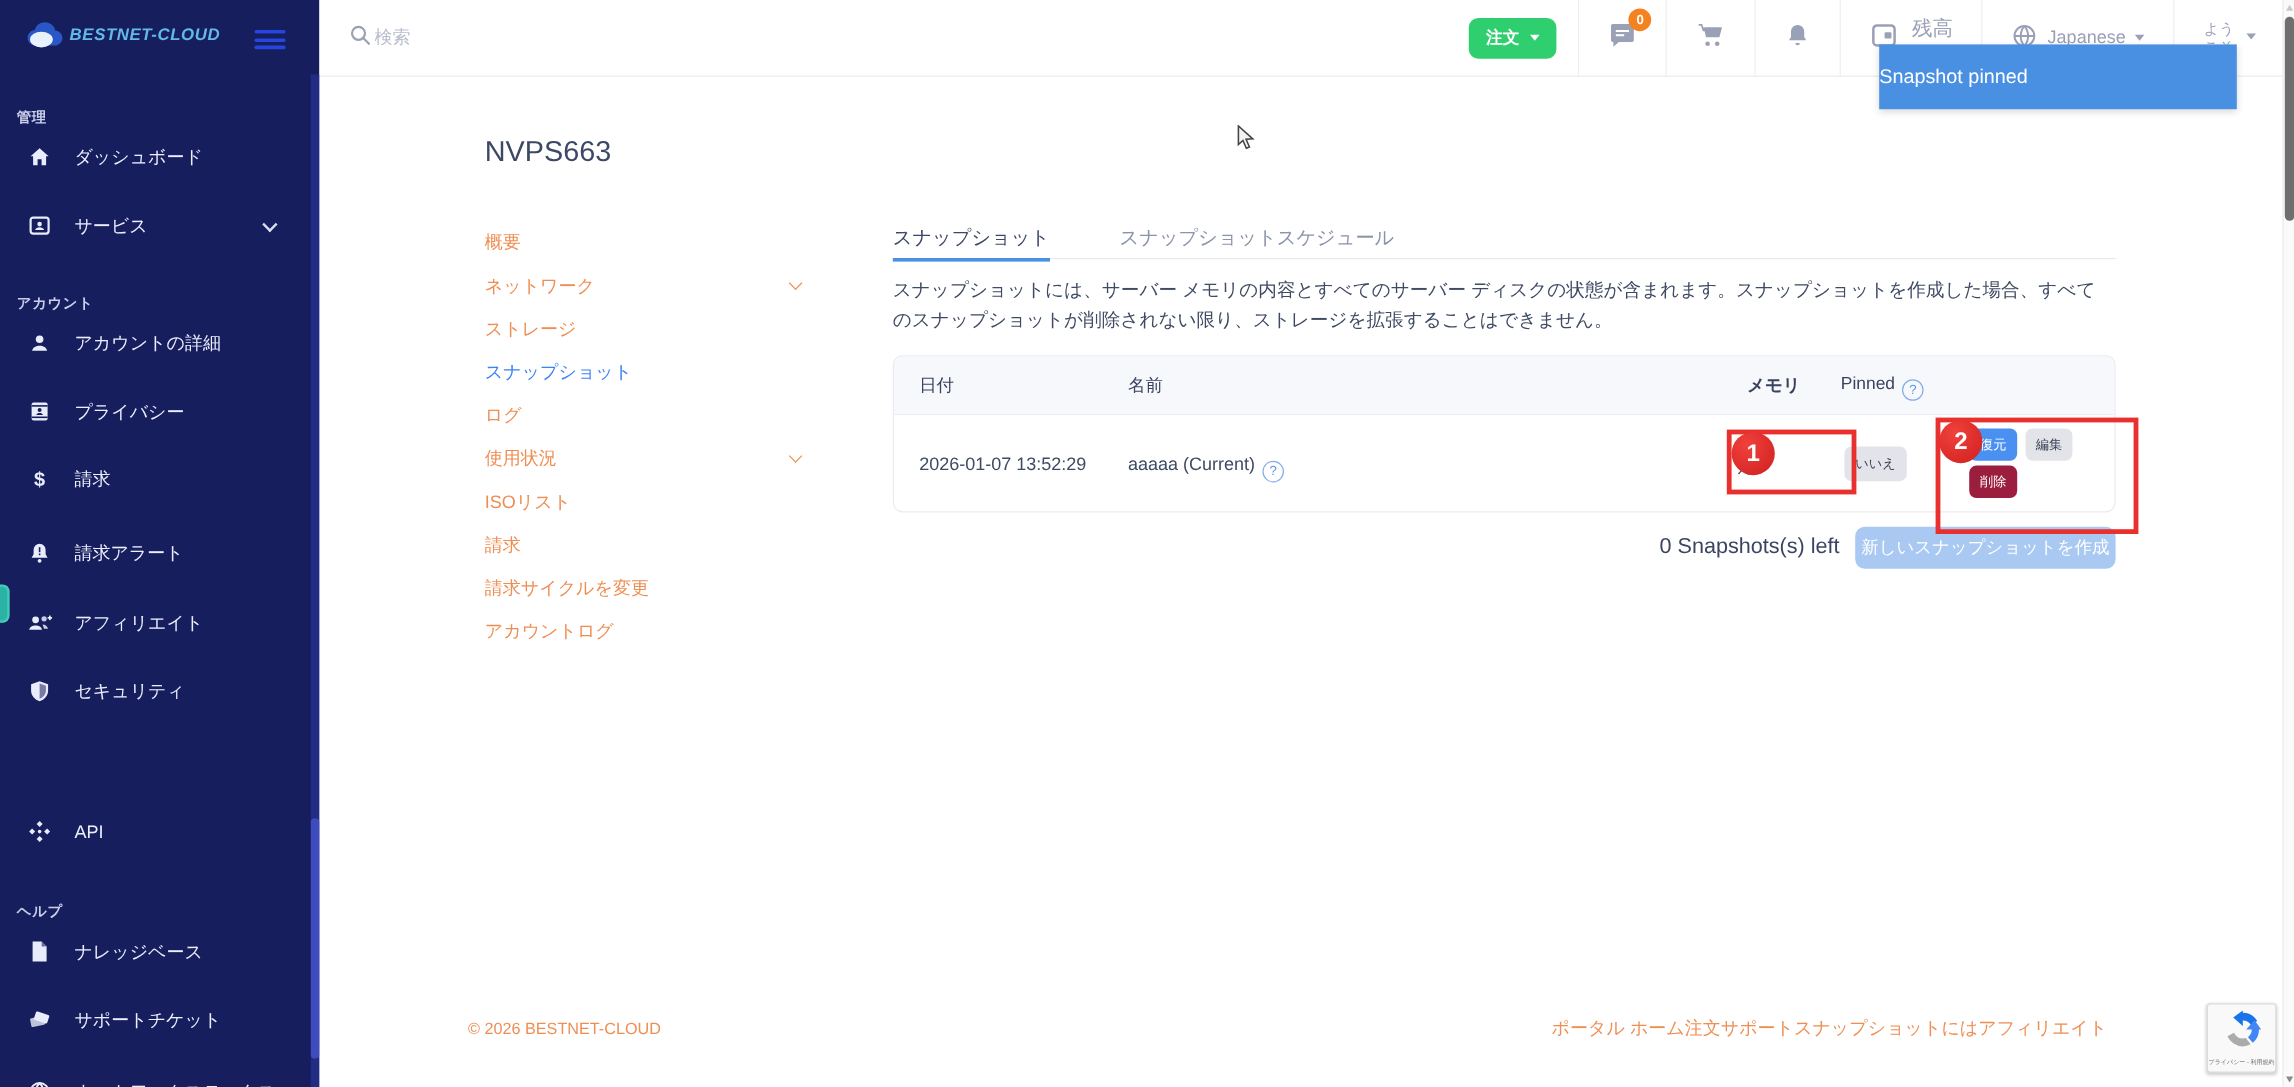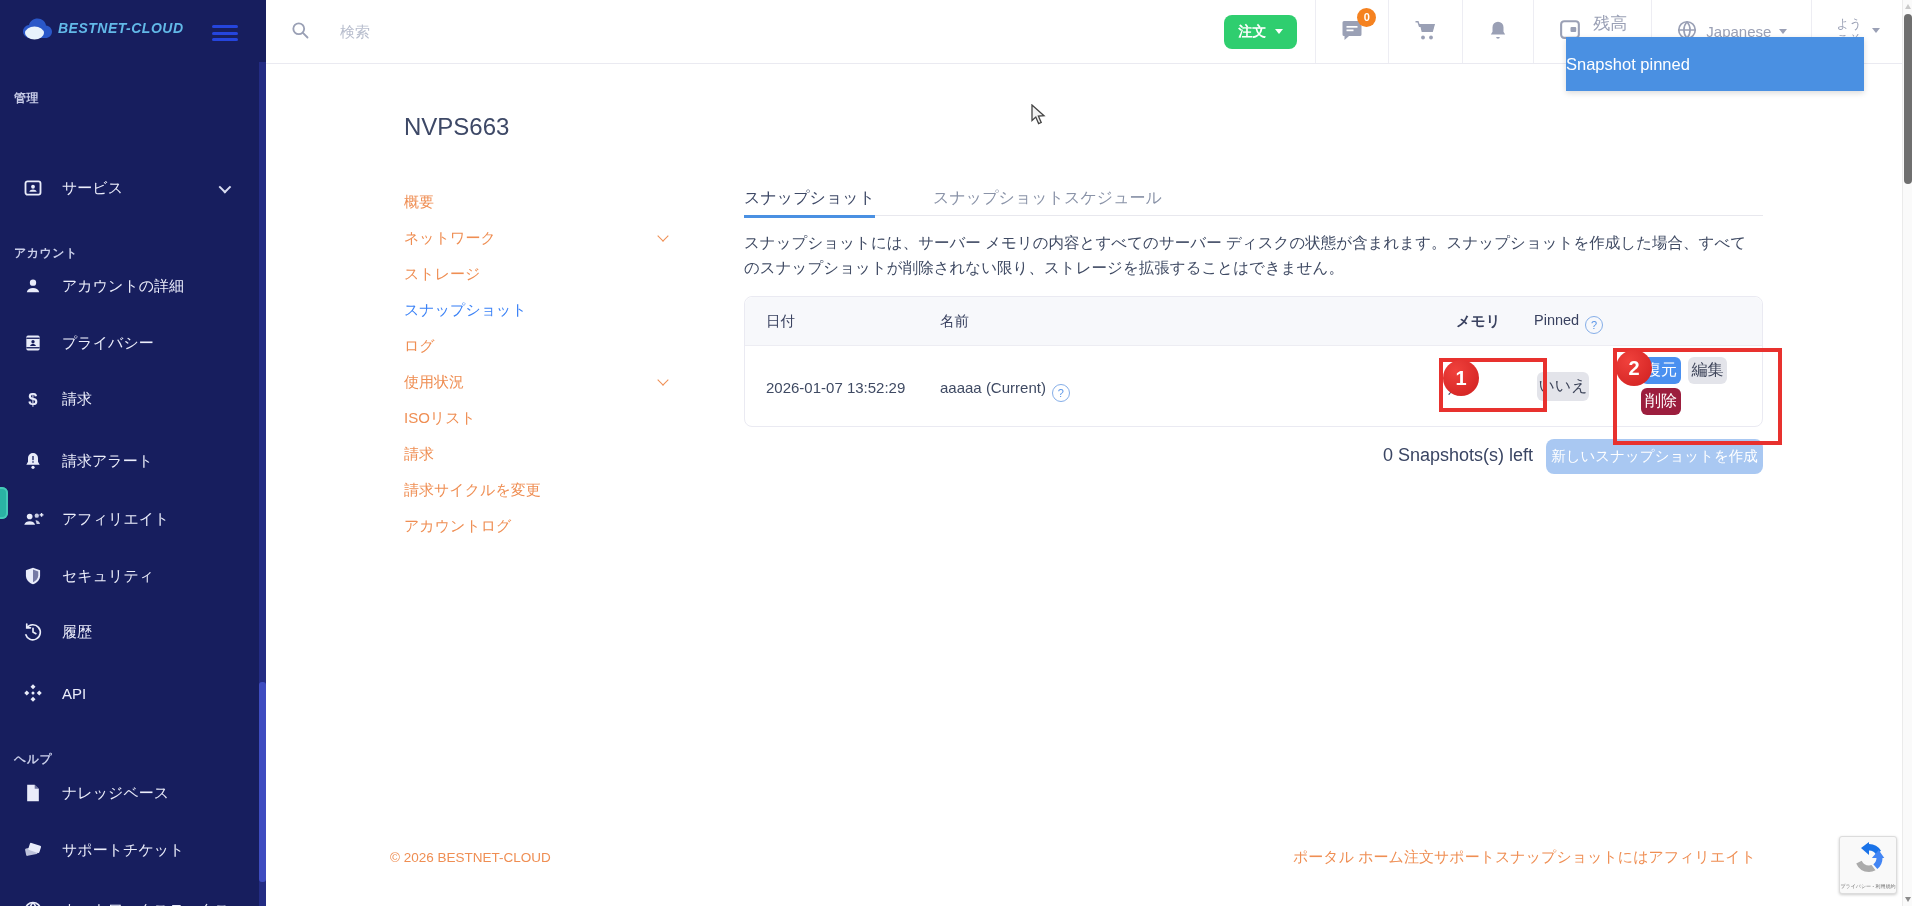--- a/index.html
+++ b/index.html
@@ -20,21 +20,21 @@
   .side-item .lbl { margin-left:18px; font-size:15px; }
   .side-item .chev { margin-left:auto; margin-right:30px; width:9px; height:9px; border-right:2px solid #d9ddf2; border-bottom:2px solid #d9ddf2; transform:rotate(45deg) translateY(-2px); }
 
   .side-scroll-track { position:absolute; right:0; top:62px; width:7px; height:844px; background:#232c83; }
   .side-scroll-thumb { position:absolute; right:0; top:620px; width:7px; height:200px; background:#3e4cc0; border-radius:3px; }
   .chat-tab { position:absolute; left:-5px; top:487px; width:13px; height:32px; background:#2ab3a4; border-radius:6px; box-shadow:inset 0 0 0 2px #45c9b8; z-index:6; }
 
   
   .header { position:absolute; left:266px; top:0; width:1636px; height:64px; background:#fff; border-bottom:1px solid #eaeaf1; z-index:4; }
   .search-wrap { position:absolute; left:24px; top:0; height:63px; display:flex; align-items:center; }
-  .search-input { border:none; outline:none; font-size:15px; color:#5a6278; margin-left:30px; width:400px; background:transparent; }
+  .search-input { border:none; outline:none; font-size:15px; color:#5a6278; margin-left:2px; width:400px; background:transparent; }
   .search-input::placeholder { color:#b7bdcd; }
   .header-right { position:absolute; right:10px; top:0; height:63px; display:flex; align-items:stretch; }
   .h-cell { display:flex; align-items:center; padding:0 24px; border-left:1px solid #ededf3; color:#9aa0b5; }
   .h-cell:first-child { border-left:none; }
   .order-btn { background:#2fce6f; color:#fff; font-size:14px; font-weight:bold; border:none; border-radius:8px; height:34px; padding:0 14px; margin:0 18px; display:flex; align-items:center; gap:9px; cursor:pointer; align-self:center; }
   .tri-down { width:0; height:0; border-left:4.5px solid transparent; border-right:4.5px solid transparent; border-top:5px solid #fff; }
   .tri-down.gray { border-top-color:#9aa0b5; }
   .icon-badge { position:relative; }
   .badge { position:absolute; top:-10px; right:-12px; min-width:19px; height:19px; background:#f58220; border-radius:10px; color:#fff; font-size:11px; font-weight:bold; display:flex; align-items:center; justify-content:center; padding:0 5px; }
   .balance-cell { gap:10px; }
@@ -70,21 +70,21 @@
   .snap-desc { position:absolute; left:744px; top:230px; width:1016px; font-size:15.5px; line-height:25px; color:#3f4a63; }
 
   .card { position:absolute; left:744px; top:296px; width:1019px; height:131px; border:1px solid #eaeaf2; border-radius:8px; background:#fff; }
   .thead { position:absolute; left:0; top:0; width:100%; height:49px; background:#f7f8fb; border-bottom:1px solid #ededf3; border-radius:8px 8px 0 0; }
   .th { position:absolute; top:15px; font-size:14.5px; color:#3a4260; }
   .th-date { left:21px; } .th-name { left:195px; } .th-mem { left:711px;font-weight:bold; } .th-pin { left:789px; }
   .help-circle { display:inline-flex; width:18px; height:18px; border:1.5px solid #85aee8; border-radius:50%; color:#5b96e8; font-size:11px; align-items:center; justify-content:center; vertical-align:-4px; margin-left:6px; cursor:pointer; }
   .td-date { position:absolute; left:21px; top:82px; font-size:15px; color:#3f4a63; }
   .td-name { position:absolute; left:195px; top:82px; font-size:15px; color:#3f4a63; }
   .td-mem { position:absolute; left:702px; top:66px; width:42px; font-size:14px; line-height:17px; color:#3f4a63; }
-  .pill { border-radius:6px; font-size:16px; display:flex; align-items:center; justify-content:center;font-family:Liberation Serif, serif; }
+  .pill { border-radius:6px; font-size:11px; display:flex; align-items:center; justify-content:center;font-family:Liberation Serif, serif; }
   .pill-no { position:absolute; left:792px; top:75px; width:52px; height:29px; background:#e3e4ea; color:#3c4358; cursor:pointer; }
   .btn-restore { position:absolute; left:896px; top:60px; width:40px; height:27px; background:#4a90f0; color:#fff; cursor:pointer; }
   .btn-edit { position:absolute; left:943px; top:60px; width:39px; height:27px; background:#e3e4ea; color:#3c4358; cursor:pointer; }
   .btn-delete { position:absolute; left:896px; top:91px; width:40px; height:27px; background:#9c1e3e; color:#fff; cursor:pointer; }
 
   .remaining { position:absolute; left:1240px; top:445px; width:293px; text-align:right; font-size:18px; color:#3a4563; }
   .create-btn { position:absolute; left:1546px; top:439px; width:217px; height:35px; background:#a9c8f2; color:#fff; font-size:14.5px; border:none; border-radius:8px; cursor:pointer; }
 
   
   .anno-box { position:absolute; border:4px solid #e8312e; z-index:20; }
@@ -119,20 +119,28 @@
     <span class="logo-text">BESTNET-CLOUD</span>
     <span class="hamburger">
         <i></i>
         <i></i>
         <i></i>
       </span>
   </div>
 
   <div class="side-label" style="top:90px">管理</div>
 
+  <div class="side-item" style="top:117px">
+    <span class="ico">
+        <svg width="20" height="20" viewBox="0 0 24 24" fill="currentColor">
+          <path d="M12 3l9 8h-2.5v9h-4.5v-6h-4v6H5.5v-9H3z"></path>
+        </svg>
+      </span>
+    <span class="lbl">ダッシュボード</span>
+  </div>
   <div class="side-item" style="top:174px">
     <span class="ico">
         <svg width="20" height="20" viewBox="0 0 24 24">
           <rect x="3" y="4" width="18" height="16" rx="2.5" fill="none" stroke="currentColor" stroke-width="2.2"></rect>
           <circle cx="12" cy="10.5" r="2.3" fill="currentColor"></circle>
           <path d="M7.5 16.5c.6-2 2.5-2.8 4.5-2.8s3.9.8 4.5 2.8z" fill="currentColor"></path>
         </svg>
       </span>
     <span class="lbl">サービス</span>
     <span class="chev"></span>
@@ -194,30 +202,20 @@
     <span class="lbl">アフィリエイト</span>
   </div>
   <div class="side-item" style="top:562px">
     <span class="ico">
         <svg width="20" height="20" viewBox="0 0 24 24">
           <path d="M12 2l8.5 3v6.5c0 5-3.7 9-8.5 10.5C7.2 20.5 3.5 16.5 3.5 11.5V5z" fill="currentColor"></path>
           <path d="M12 4.3v15.2c3.6-1.4 6.3-4.6 6.3-8.3V6.6z" fill="#171e5e" opacity=".55"></path>
         </svg>
       </span>
     <span class="lbl">セキュリティ</span>
-  </div>
-  <div class="side-item" style="top:618px">
-    <span class="ico">
-        <svg width="20" height="20" viewBox="0 0 24 24" fill="none" stroke="currentColor" stroke-width="2">
-          <path d="M4.5 7a9 9 0 1 1-1.4 7.8"></path>
-          <path d="M4.5 2.5V7H9" stroke-linecap="round"></path>
-          <path d="M12 7.5V12l3.5 2" stroke-linecap="round"></path>
-        </svg>
-      </span>
-    <span class="lbl">履歴</span>
   </div>
   <div class="side-item" style="top:679px">
     <span class="ico">
         <svg width="20" height="20" viewBox="0 0 24 24" fill="currentColor">
           <path d="M12 1.5l3 3-3 3-3-3z"></path>
           <path d="M12 16.5l3 3-3 3-3-3z"></path>
           <path d="M4.5 9l3 3-3 3-3-3z"></path>
           <path d="M19.5 9l3 3-3 3-3-3z"></path>
           <circle cx="12" cy="12" r="1.8"></circle>
         </svg>

